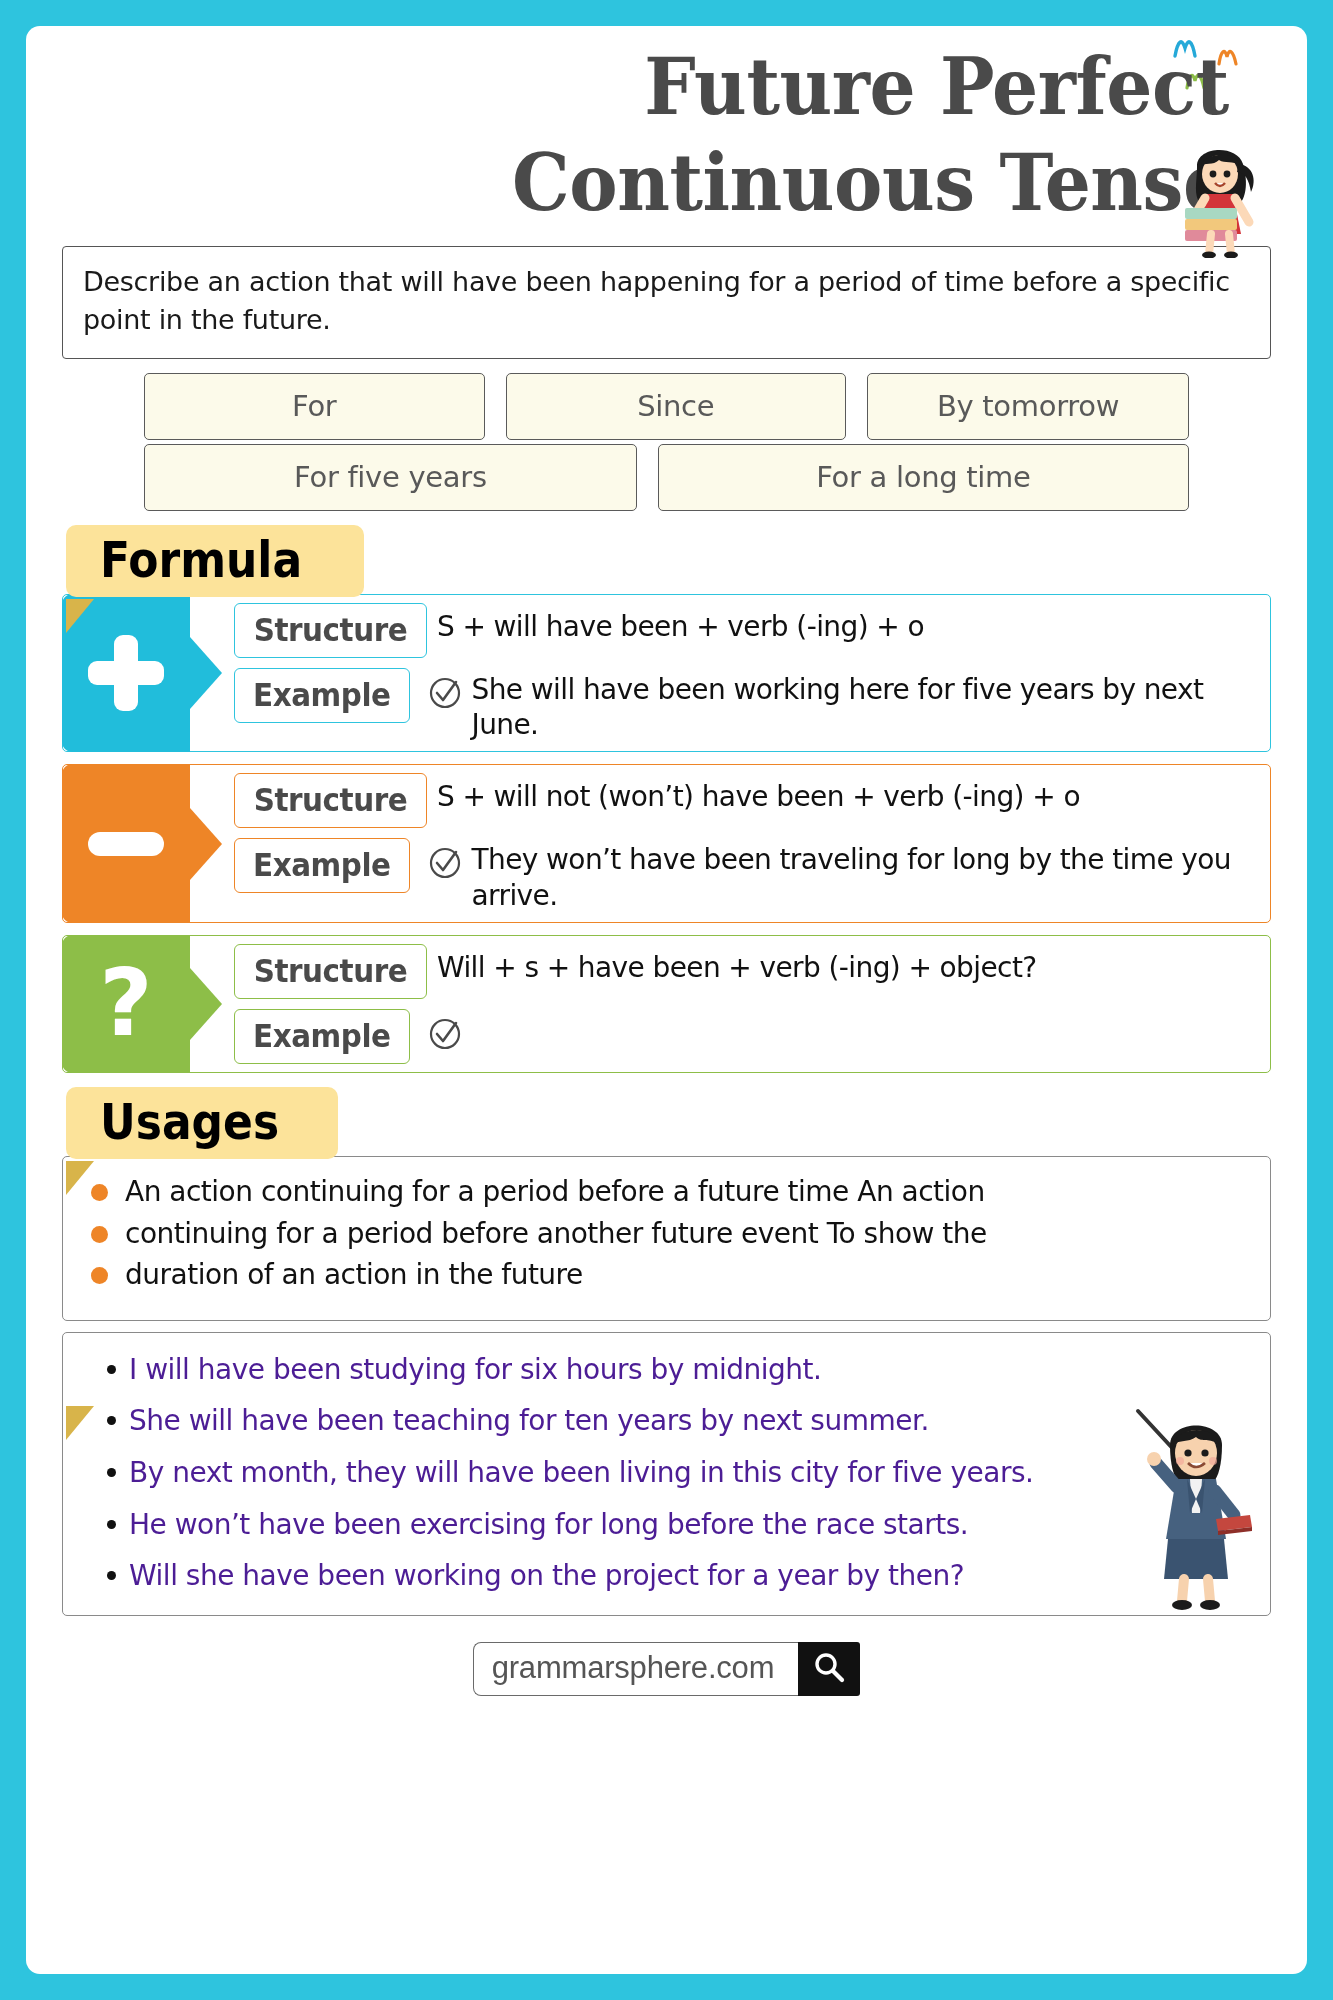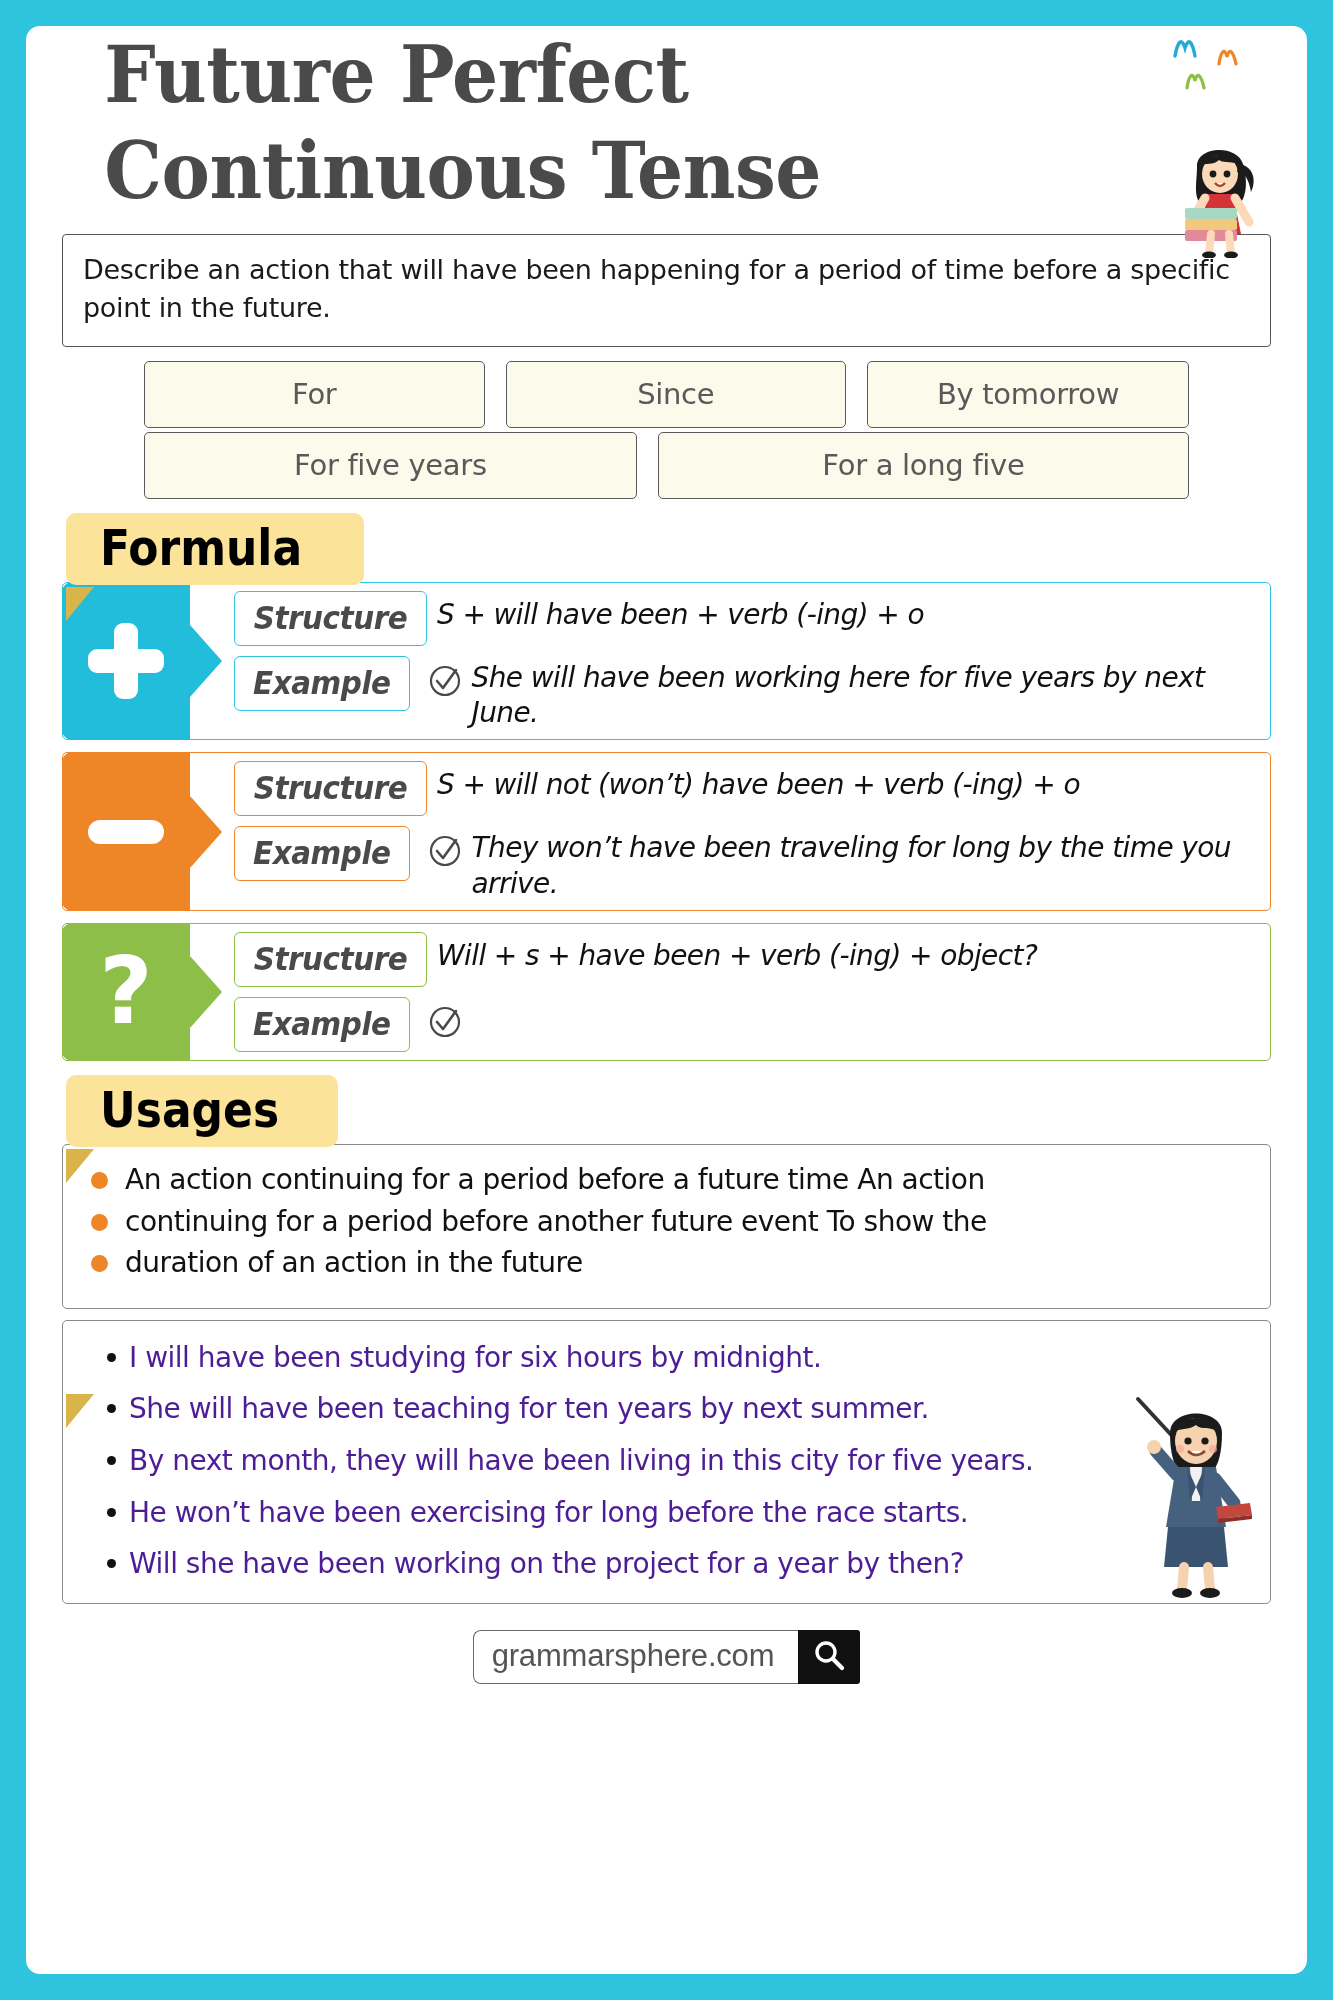--- a/index.html
+++ b/index.html
@@ -18,21 +18,21 @@
   .sheet {
     position:relative;
     width:100%; height:100%;
     background:#ffffff;
     border-radius:14px;
     overflow:hidden;
     padding:0 36px;
   }
 
   
-  .title-wrap { position:relative; padding-top:10px; text-align:left; }
+  .title-wrap { position:relative; padding-top:22px; text-align:right; }
   .title {
     font-family:"DejaVu Serif", serif;
     font-weight:bold;
     font-size:78px;
     line-height:1.0;
     color:#4a4a4a;
     letter-spacing:-0.5px;
     transform:scaleX(0.93);
     transform-origin:center;
   }
@@ -165,21 +165,21 @@
   .g-minus { width:76px; height:24px; background:#fff; border-radius:12px; }
   
   .g-q {
     font-family:"DejaVu Sans", sans-serif;
     font-weight:bold;
     font-size:92px;
     line-height:0.9;
     color:#fff;
   }
 
-  .fbody { flex:1 1 auto; padding:8px 10px 8px 44px; display:flex; flex-direction:column; justify-content:center;font-style:italic; }
+  .fbody { flex:1 1 auto; padding:8px 10px 8px 44px; display:flex; flex-direction:column; justify-content:center; }
   .frow { display:flex; align-items:flex-start; }
   .frow + .frow { margin-top:10px; }
   .pill {
     flex:0 0 auto;
     background:#fff;
     border:1.4px solid #2EC4DE;
     border-radius:6px;
     padding:7px 12px 8px 12px;
     min-width:175px;
     text-align:center;
@@ -353,21 +353,21 @@
   </div>
 
   <div class="chips">
     <div class="chip-row r1">
       <div class="chip">For</div>
       <div class="chip">Since</div>
       <div class="chip">By tomorrow</div>
     </div>
     <div class="chip-row r2">
       <div class="chip">For five years</div>
-      <div class="chip">For a long five</div>
+      <div class="chip">For a long time</div>
     </div>
   </div>
 
   <div class="section">
     <div class="tab">
       <span>Formula</span>
     </div>
     <div class="tab-fold" style="top:74px;"></div>
 
     

